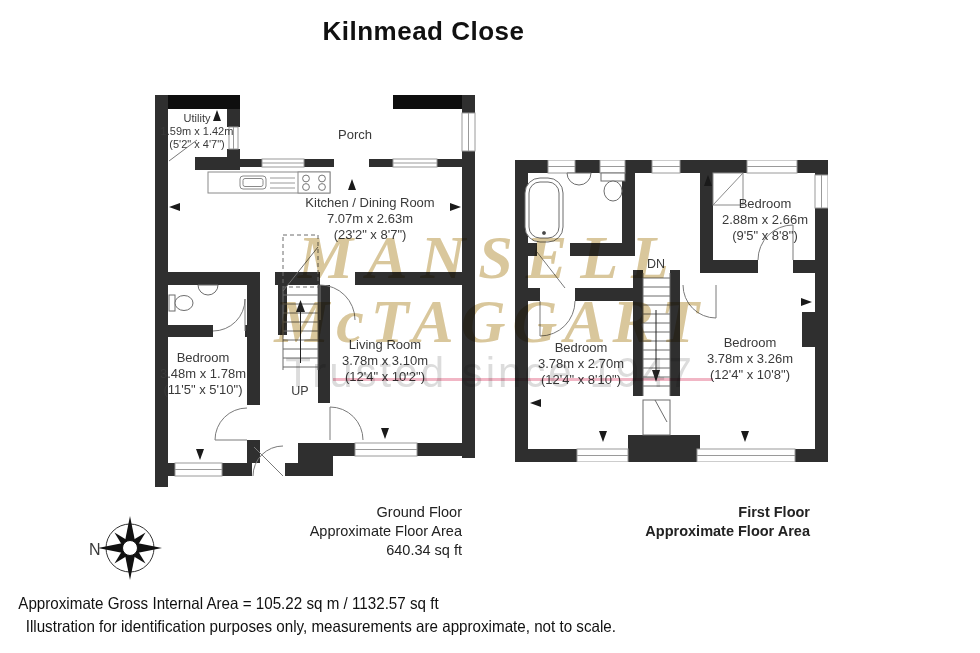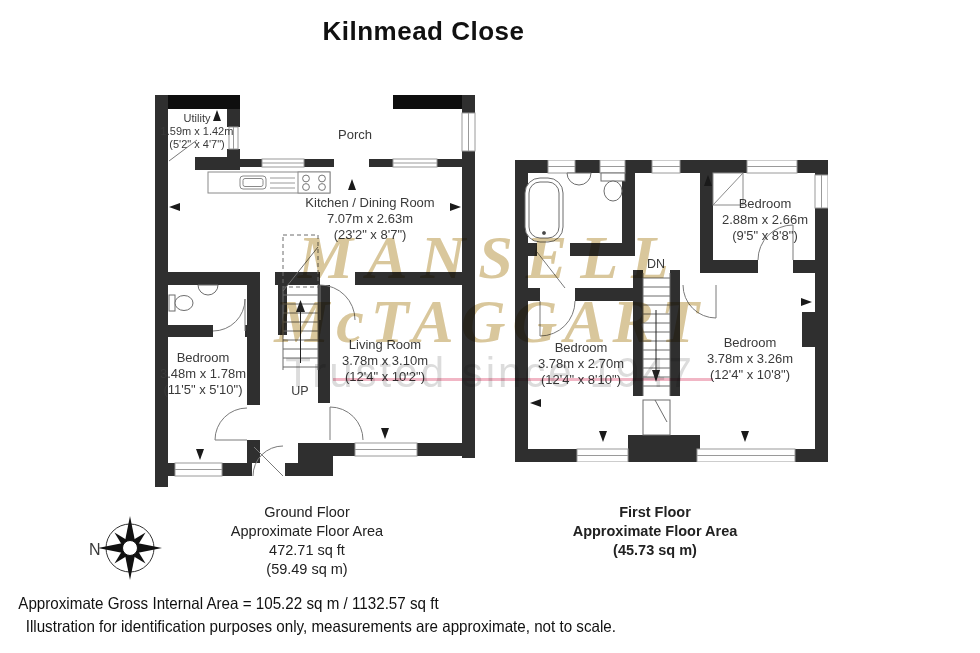--- a/index.html
+++ b/index.html
@@ -9,21 +9,21 @@
   }
   .title{
     position:absolute;top:16px;left:0;width:847px;text-align:center;
     font-size:26px;font-weight:bold;color:#111;letter-spacing:0.5px;
   }
   svg text{font-family:"Liberation Sans",sans-serif;fill:#3a3a3a;}
   .lbl{font-size:13px;}
   .lbl-sm{font-size:11px;}
   .stair-lbl{font-size:12.5px;}
   .caption{
-    position:absolute;width:310px;text-align:center;font-size:14.5px;line-height:19px;color:#222;
+    position:absolute;width:310px;text-align:right;font-size:14.5px;line-height:19px;color:#222;
   }
   .caption-ground{left:152px;top:503px;}
   .caption-first{left:500px;top:503px;font-weight:bold;}
   .footer{
     position:absolute;left:0;top:592px;width:980px;text-align:left;color:#111;
   }
   .footer .fline{display:inline-block;transform:scaleX(0.92);font-size:16.5px;line-height:23px;white-space:nowrap;}
   
   .wm{position:absolute;left:0;width:980px;text-align:center;mix-blend-mode:multiply;pointer-events:none;}
   .wm-name{font-family:"Liberation Serif",serif;font-style:italic;font-weight:bold;color:#d9c79c;}
@@ -299,25 +299,23 @@
       <polygon points="64,36 48,32 42,36 48,40"></polygon>
     </g>
   </g>
   <circle cx="42" cy="36" r="7.5" fill="#fff" stroke="#111" stroke-width="1"></circle>
   <text x="1" y="43" font-size="16" fill="#111">N</text>
 </svg>
 
 <div class="caption caption-ground">
   <div>Ground Floor</div>
   <div>Approximate Floor Area</div>
-  <div>472.71 sq ft</div>
-  <div>(59.49 sq m)</div>
+  <div>640.34 sq ft</div>
 </div>
 <div class="caption caption-first">
   <div>First Floor</div>
   <div>Approximate Floor Area</div>
-  <div>(45.73 sq m)</div>
 </div>
 
 <div class="footer">
   <div><span class="fline">Approximate Gross Internal Area = 105.22 sq m / 1132.57 sq ft</span></div>
   <div><span class="fline">Illustration for identification purposes only, measurements are approximate, not to scale.</span></div>
 </div>
 
 </body></html>

